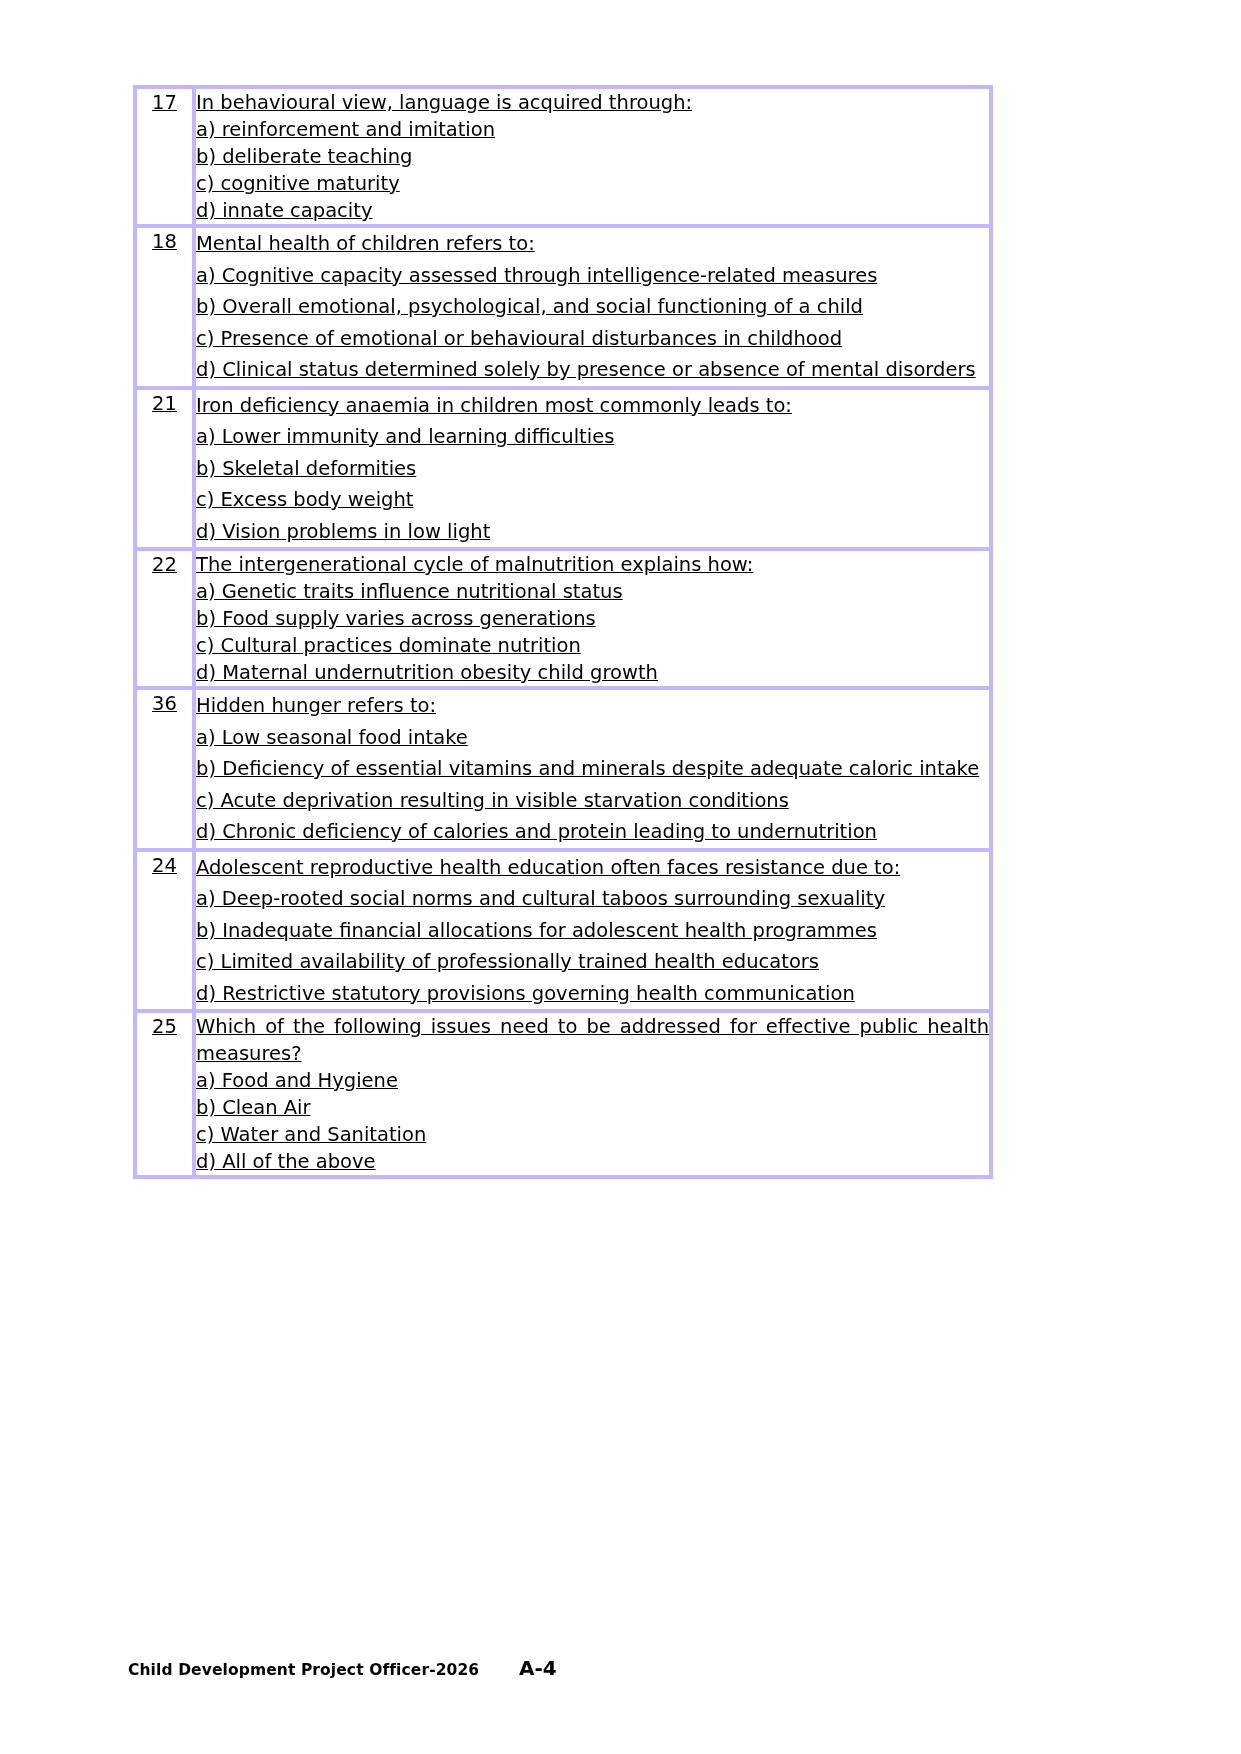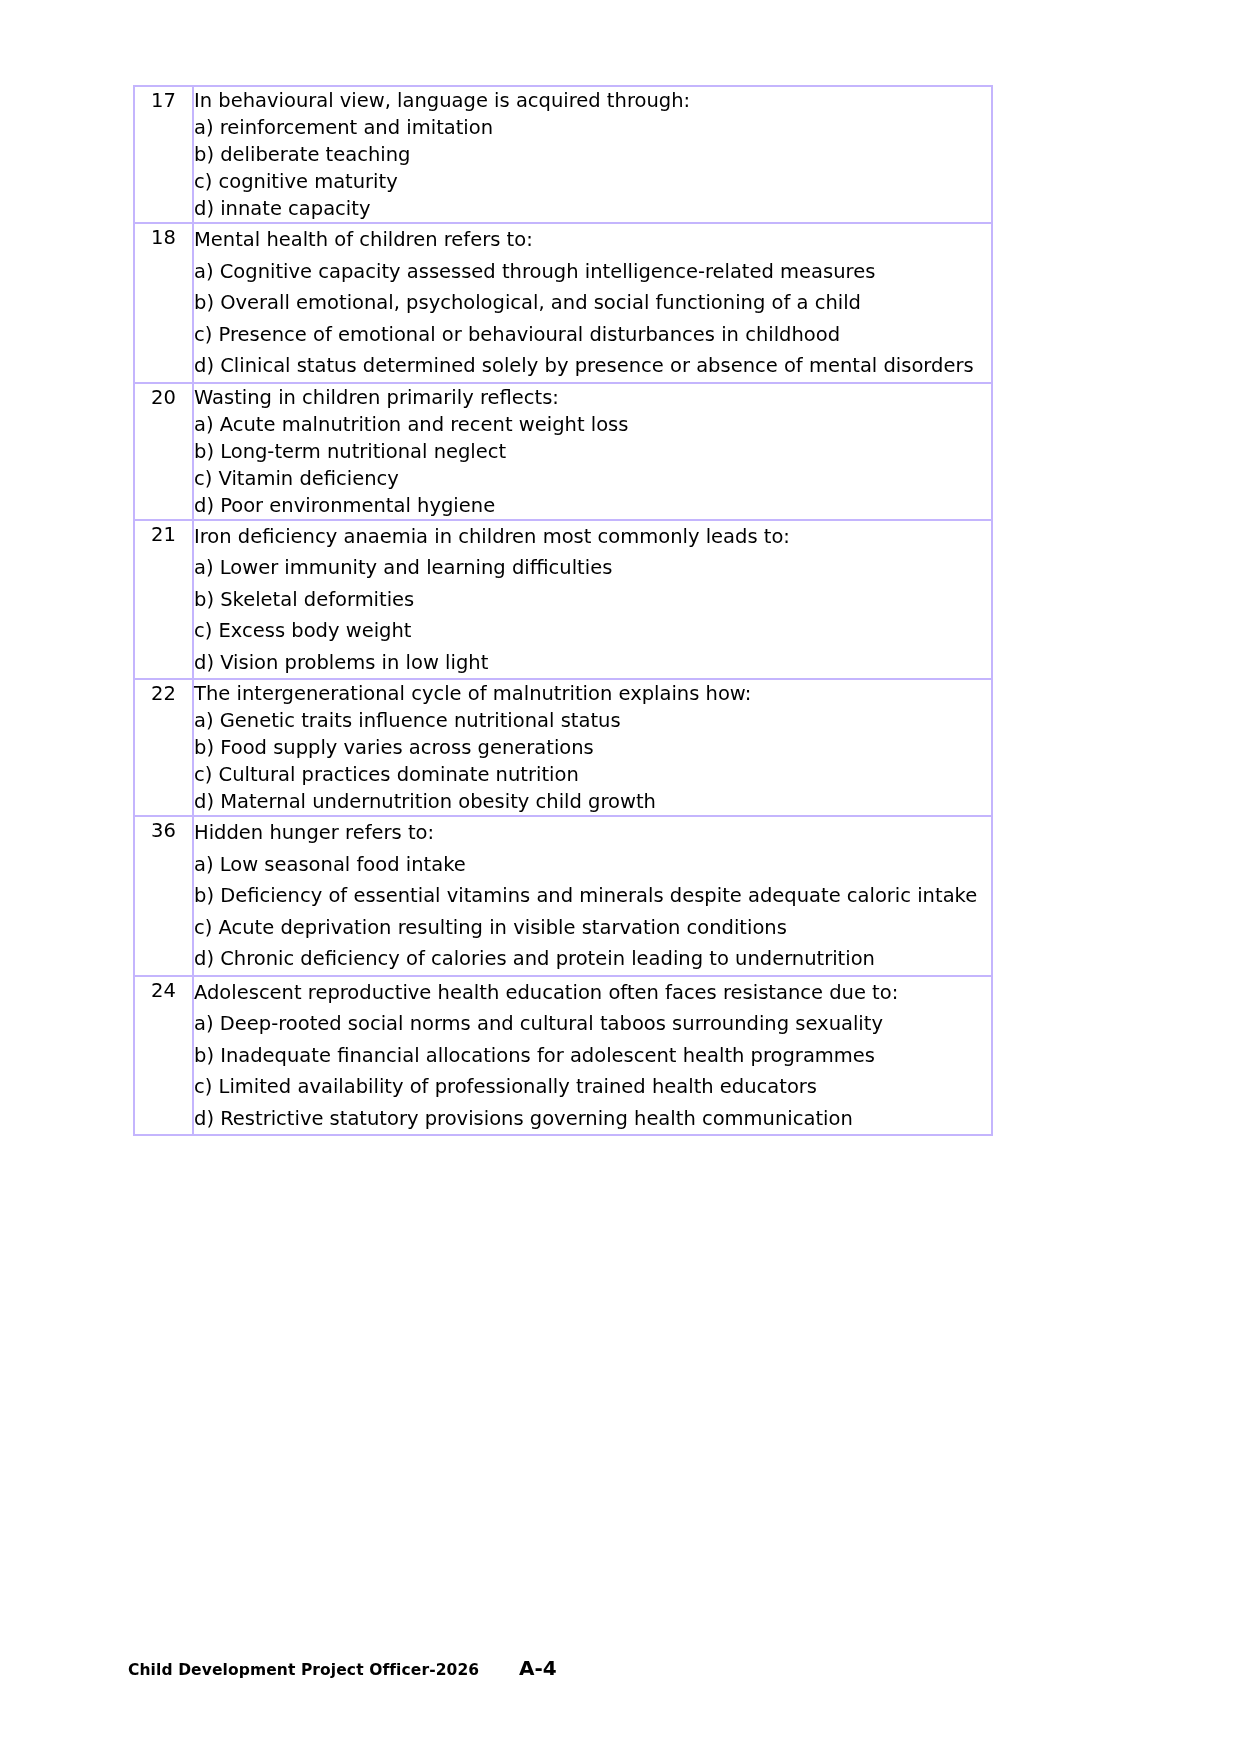--- a/index.html
+++ b/index.html
@@ -28,23 +28,24 @@
   .qtable {
     position: absolute;
     left: 133px;
     top: 85px;
     width: 860px;
     border-collapse: collapse;
     table-layout: fixed;
   }
 
   .qtable td {
-    border: 2px solid #c4b5fd;
+    border: 4px solid #c4b5fd;
     vertical-align: top;
     padding: 0;
+    text-decoration: underline;
   }
 
   .col-num {
     width: 59px;
   }
 
   .num-cell {
     text-align: center;
     font-size: 19.5px;
     line-height: 27px;
@@ -148,30 +149,20 @@
         <td class="body-cell spacing-loose">
           <div class="qline stem">Mental health of children refers to:</div>
           <div class="qline opt">a) Cognitive capacity assessed through intelligence-related measures</div>
           <div class="qline opt">b) Overall emotional, psychological, and social functioning of a child</div>
           <div class="qline opt">c) Presence of emotional or behavioural disturbances in childhood</div>
           <div class="qline opt">d) Clinical status determined solely by presence or absence of mental disorders</div>
         </td>
       </tr>
 
 
-      <tr>
-        <td class="num-cell">20</td>
-        <td class="body-cell spacing-tight">
-          <div class="qline stem">Wasting in children primarily reflects:</div>
-          <div class="qline opt">a) Acute malnutrition and recent weight loss</div>
-          <div class="qline opt">b) Long-term nutritional neglect</div>
-          <div class="qline opt">c) Vitamin deficiency</div>
-          <div class="qline opt">d) Poor environmental hygiene</div>
-        </td>
-      </tr>
 
       <tr>
         <td class="num-cell">21</td>
         <td class="body-cell spacing-loose">
           <div class="qline stem">Iron deficiency anaemia in children most commonly leads to:</div>
           <div class="qline opt">a) Lower immunity and learning difficulties</div>
           <div class="qline opt">b) Skeletal deformities</div>
           <div class="qline opt">c) Excess body weight</div>
           <div class="qline opt">d) Vision problems in low light</div>
         </td>
@@ -203,20 +194,30 @@
         <td class="num-cell">24</td>
         <td class="body-cell spacing-loose">
           <div class="qline stem">Adolescent reproductive health education often faces resistance due to:</div>
           <div class="qline opt">a) Deep-rooted social norms and cultural taboos surrounding sexuality</div>
           <div class="qline opt">b) Inadequate financial allocations for adolescent health programmes</div>
           <div class="qline opt">c) Limited availability of professionally trained health educators</div>
           <div class="qline opt">d) Restrictive statutory provisions governing health communication</div>
         </td>
       </tr>
 
+      <tr>
+        <td class="num-cell">25</td>
+        <td class="body-cell spacing-tight">
+          <div class="qline stem-justify">Which of the following issues need to be addressed for effective public health measures?</div>
+          <div class="qline opt">a) Food and Hygiene</div>
+          <div class="qline opt">b) Clean Air</div>
+          <div class="qline opt">c) Water and Sanitation</div>
+          <div class="qline opt">d) All of the above</div>
+        </td>
+      </tr>
 
     </tbody>
   </table>
 
   <div class="footer">
     <div class="footer-left">Child Development Project Officer-2026</div>
     <div class="footer-center">A-4</div>
   </div>
 
 </div>

